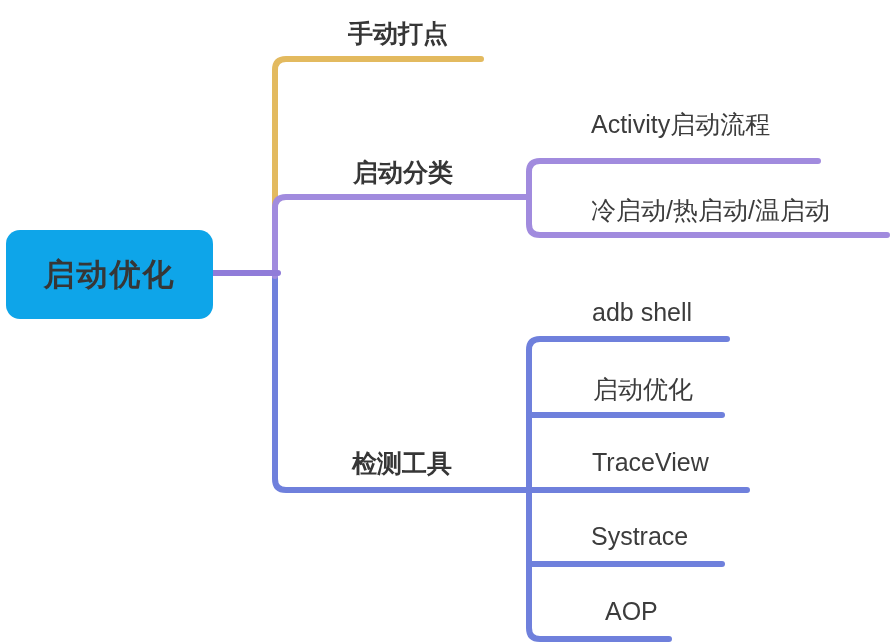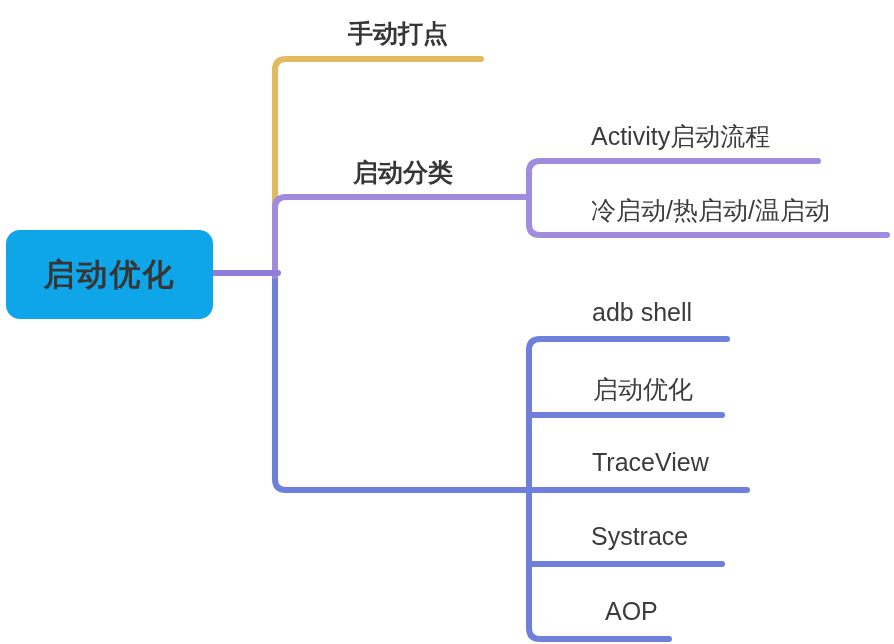--- a/index.html
+++ b/index.html
@@ -86,22 +86,23 @@
   </svg>
 
   <div class="root-node">
     <span class="root-title">启动优化</span>
   </div>
 
   <div class="label parent" style="left:348px; top:17px;">手动打点</div>
 
   <div class="label parent" style="left:353px; top:156px;">启动分类</div>
 
+  <div class="label parent" style="left:352px; top:447px;">检测工具</div>
 
-  <div class="label child" style="left:591px; top:120px;">Activity启动流程</div>
+  <div class="label child" style="left:591px; top:108px;">Activity启动流程</div>
 
   <div class="label child" style="left:591px; top:194px;">冷启动/热启动/温启动</div>
 
   <div class="label child" style="left:592px; top:298px;">adb shell</div>
 
   <div class="label child" style="left:593px; top:373px;">启动优化</div>
 
   <div class="label child" style="left:592px; top:448px;">TraceView</div>
 
   <div class="label child" style="left:591px; top:522px;">Systrace</div>

